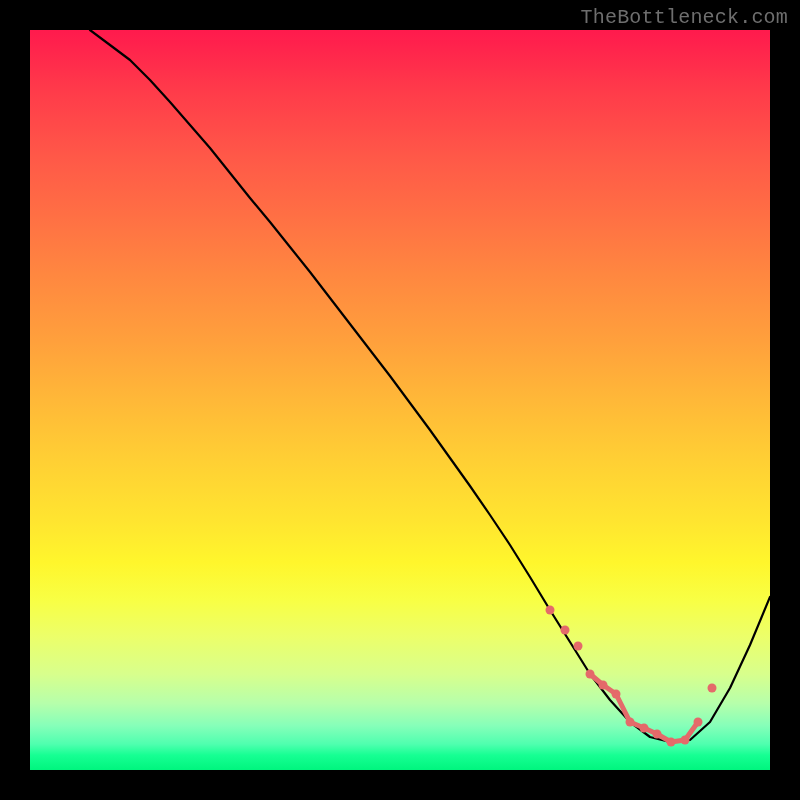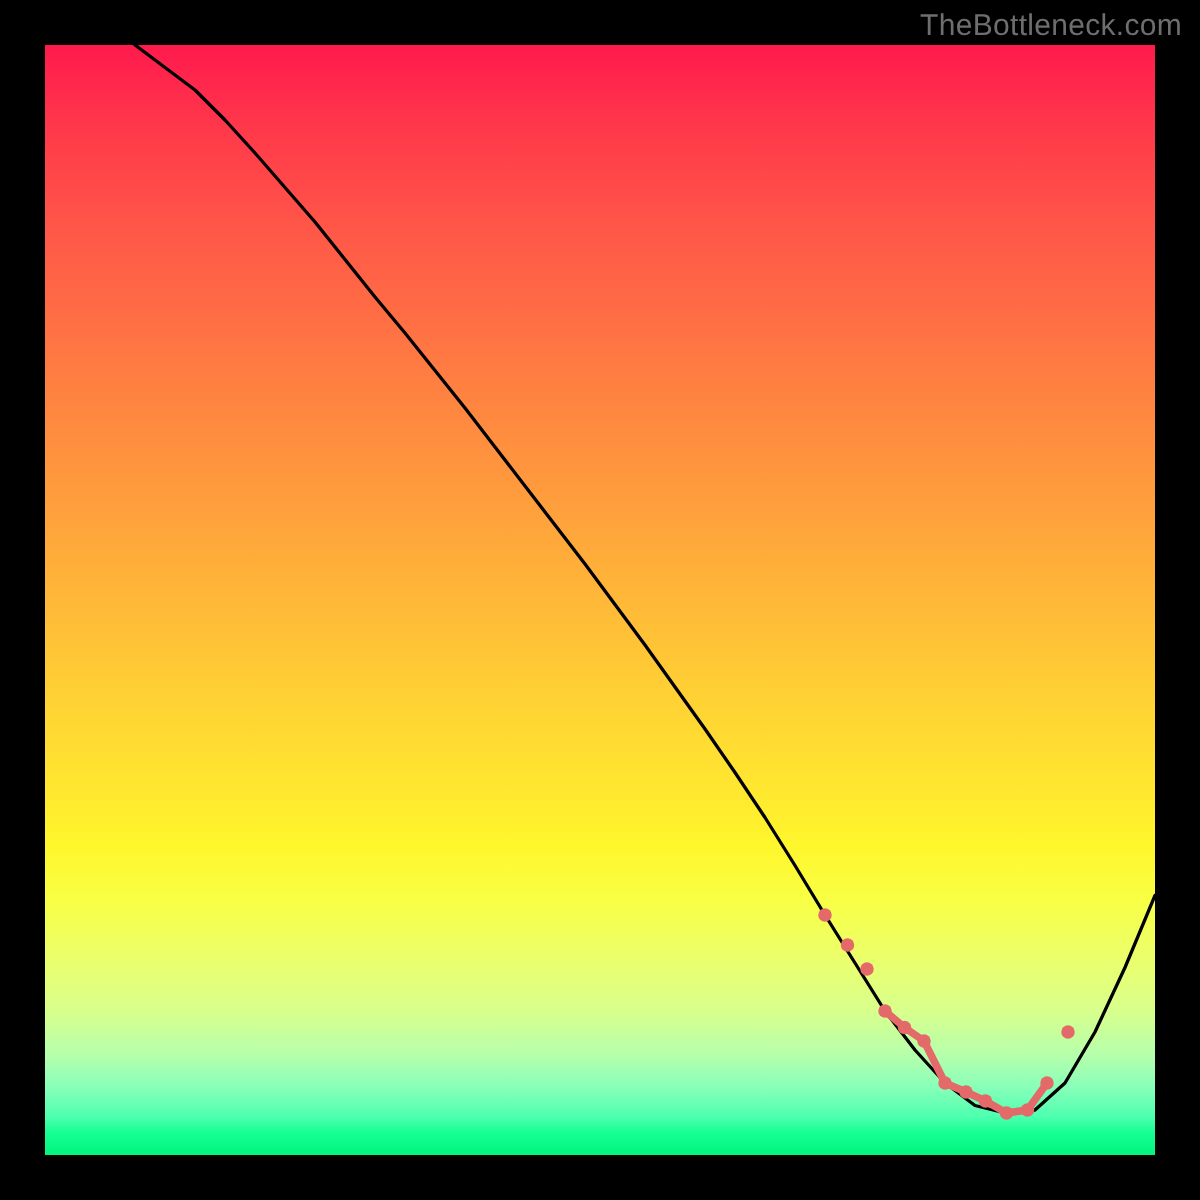--- a/index.html
+++ b/index.html
@@ -46,20 +46,21 @@
   }
   .watermark {
     position: absolute;
     top: 6px;
     right: 12px;
     color: #6e6e6e;
     font-size: 20px;
     letter-spacing: 0.2px;
     font-weight: 500;
     user-select: none;
+    font-family: Liberation Mono, monospace;
   }
   svg.curve {
     position: absolute;
     left: 0;
     top: 0;
     width: 740px;
     height: 740px;
   }
   .curve-path {
     fill: none;

